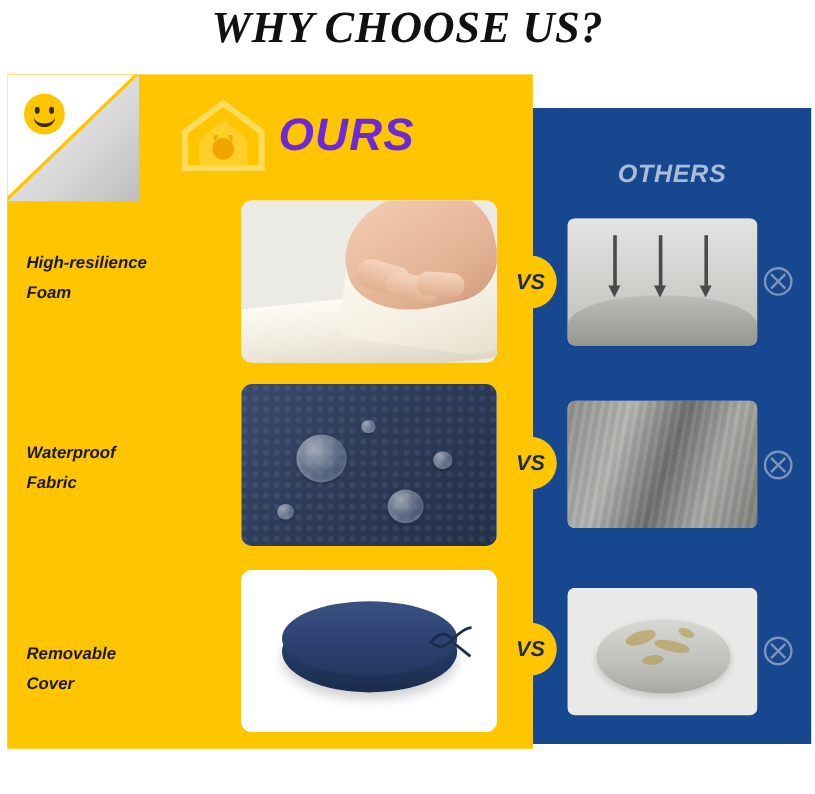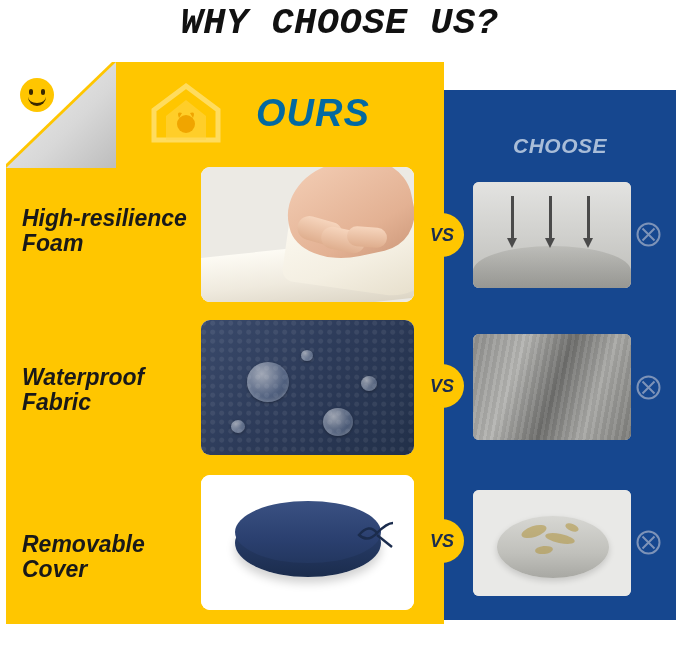--- a/index.html
+++ b/index.html
@@ -15,21 +15,21 @@
     overflow: hidden;
   }
 
   
   .title {
     position: absolute;
     top: 2px;
     left: 0;
     width: 679px;
     text-align: center;
-    font-family: Liberation Mono, monospace;
+    font-family: Liberation Serif, serif;
     font-weight: bold;
     font-style: italic;
     font-size: 37px;
     letter-spacing: 0.5px;
     color: #111111;
   }
 
   
   .others-panel {
     position: absolute;
@@ -112,37 +112,37 @@
   
   .house-icon {
     position: absolute;
     left: 150px;
     top: 82px;
     width: 72px;
     height: 62px;
   }
   .ours-label {
     position: absolute;
-    left: 256px;
+    left: 232px;
     top: 92px;
-    color: #0369a1;
+    color: #6d28d9;
     font-weight: bold;
     font-style: italic;
     font-size: 38px;
     letter-spacing: 1px;
   }
 
   
   .feature-label {
     position: absolute;
     left: 22px;
     color: #191919;
     font-weight: bold;
     font-style: italic;
-    font-size: 23px;
+    font-size: 14px;
     line-height: 25px;
     width: 180px;
   }
   .feature-label.f0 { top: 206px; }
   .feature-label.f1 { top: 365px; }
   .feature-label.f2 { top: 532px; }
 
   
   .ours-card {
     position: absolute;
@@ -312,21 +312,21 @@
   .x-mark.x0 { top: 222px; }
   .x-mark.x1 { top: 375px; }
   .x-mark.x2 { top: 530px; }
 </style>
 </head>
 <body>
 
 <div class="title">WHY CHOOSE US?</div>
 
 <div class="others-panel">
-  <div class="others-label">CHOOSE</div>
+  <div class="others-label">OTHERS</div>
 </div>
 
 <div class="ours-panel"></div>
 
 <div class="fold-shadow"></div>
 <div class="fold-white"></div>
 <div class="smiley">
   <div class="eye l"></div>
   <div class="eye r"></div>
   <div class="mouth"></div>

